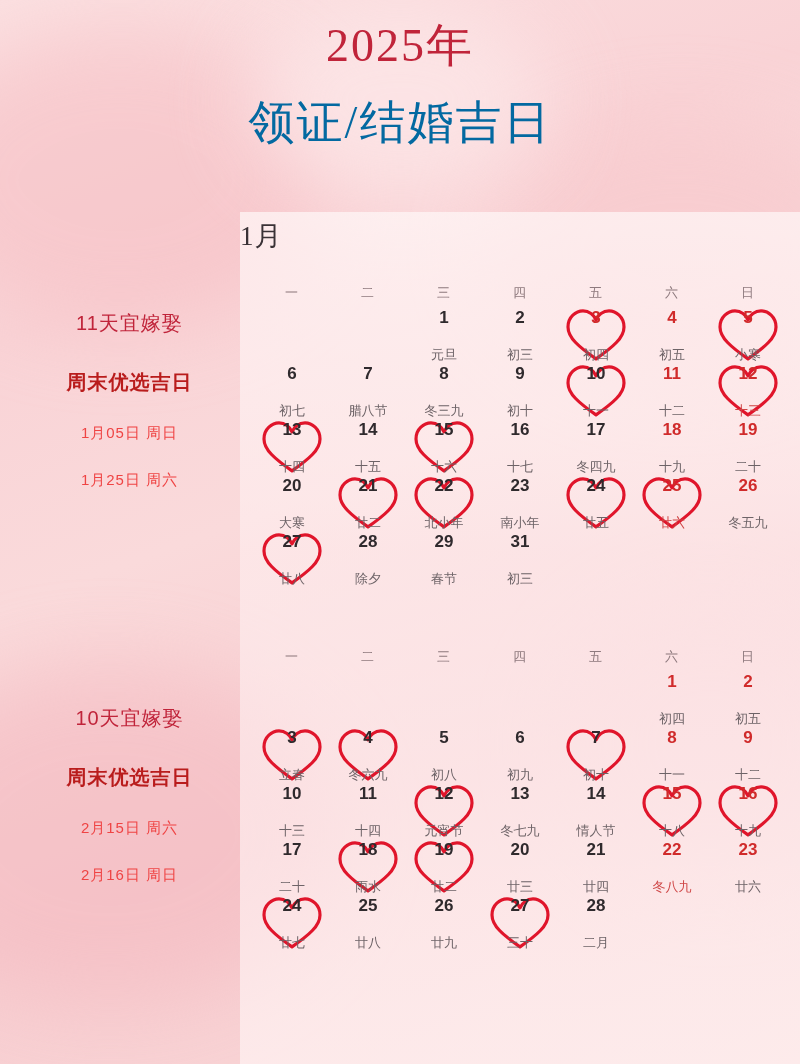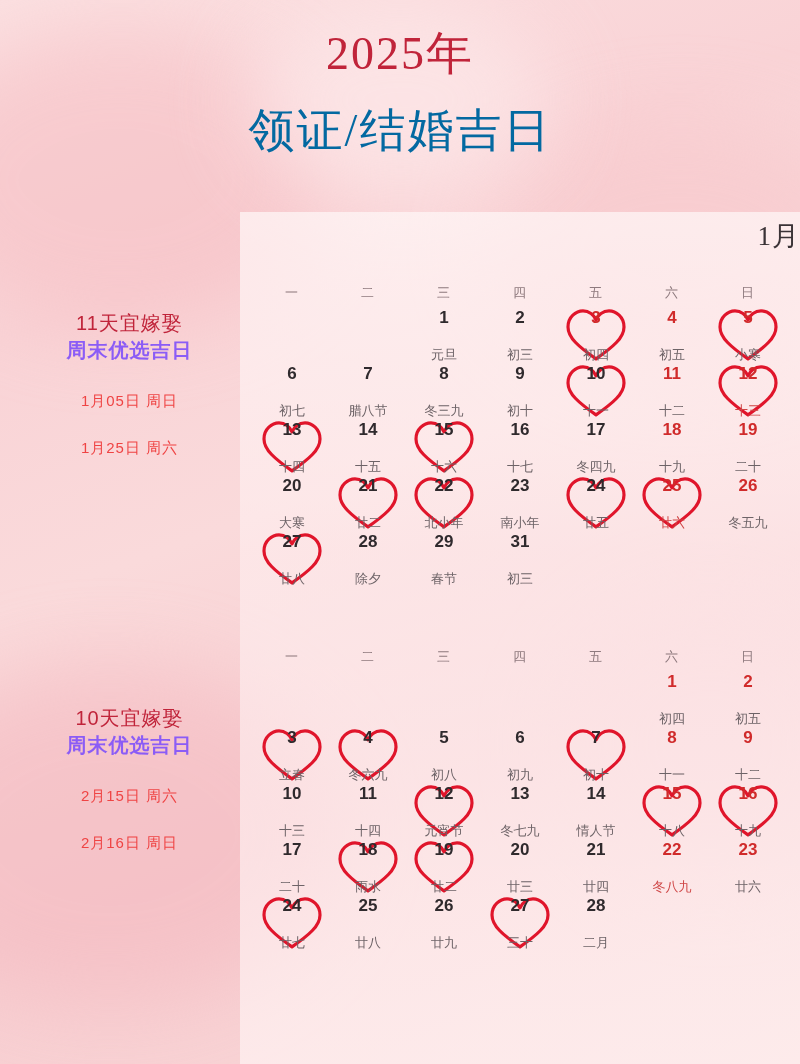--- a/index.html
+++ b/index.html
@@ -24,21 +24,21 @@
   .center-panel {
     position: absolute;
     left: 240px; top: 212px;
     width: 560px; height: 852px;
     background: linear-gradient(180deg, rgba(255,246,246,.75) 0%, rgba(255,240,241,.55) 40%, rgba(255,243,243,.7) 100%);
   }
 
   .header {
     position: relative;
     text-align: center;
-    padding-top: 26px;
+    padding-top: 18px;
   }
   .title-line1 {
     font-family: "Liberation Serif", serif;
     font-size: 46px;
     color: #c0243a;
     letter-spacing: 2px;
     line-height: 1.2;
   }
   .title-line2 {
     font-family: "Liberation Serif", serif;
@@ -61,36 +61,37 @@
   .side-2 { top: 705px; }
   .side-h1 {
     font-size: 20px;
     font-weight: normal;
     color: #c0243a;
     letter-spacing: 1px;
   }
   .side-h2 {
     font-size: 20px;
     font-weight: bold;
-    color: #8b5cf6;
+    color: #b91c1c;
     letter-spacing: 1px;
+    margin-top: 32px;
   }
   .side-item {
     font-size: 15px;
     color: #ef4444;
     margin-top: 28px;
     letter-spacing: 1px;
   }
 
   
   .month { position: absolute; left: 240px; width: 560px; }
   .m1 { top: 218px; }
   .m2 { top: 618px; }
   .month-title {
-    text-align: right;
+    text-align: left;
     font-family: "Liberation Serif", serif;
     font-size: 27px;
     color: #3a3236;
     letter-spacing: 1px;
   }
   .weekdays {
     display: grid;
     grid-template-columns: repeat(7, 1fr);
     padding: 0 14px;
     margin-top: 30px;

